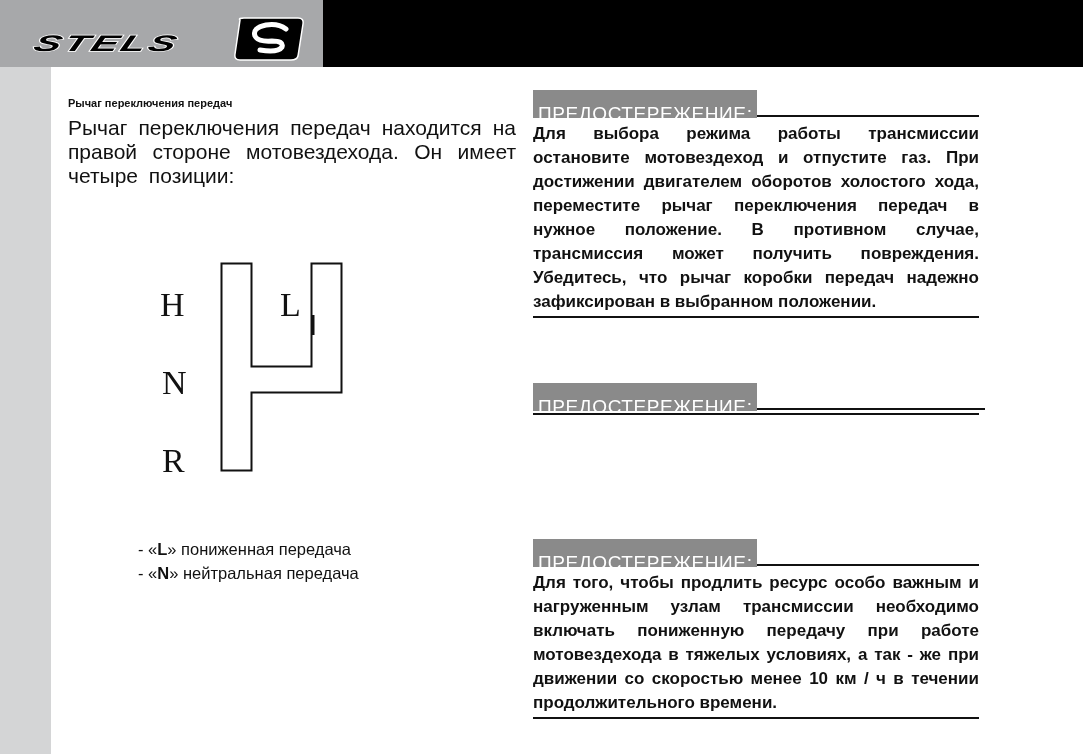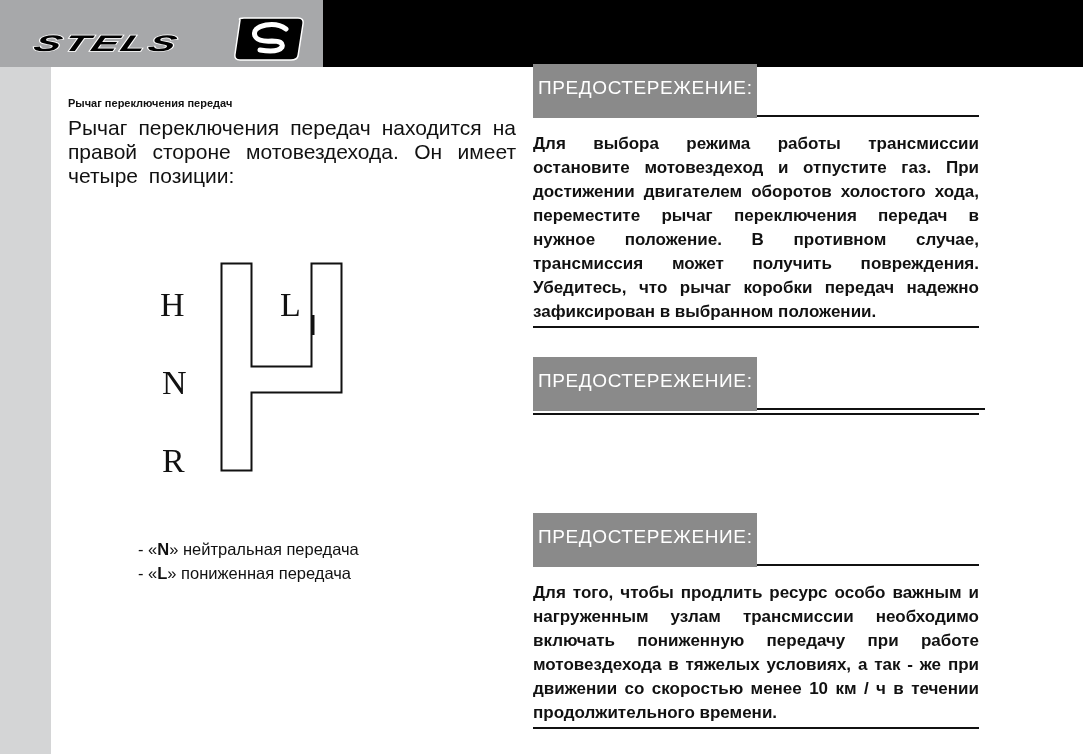--- a/index.html
+++ b/index.html
@@ -17,23 +17,23 @@
   .intro { font-size: 21px; line-height: 24px; text-align: justify; text-align-last: left; word-spacing: 5px; }
 
   .shifter { position: absolute; left: 150px; top: 255px; width: 210px; height: 225px; }
   .shifter text { font-family: "Liberation Serif", serif; font-size: 34px; fill: #111; }
 
   .legend { position: absolute; left: 138px; top: 537px; font-size: 16.5px; line-height: 24px; }
   .legend-row b { font-weight: bold; }
 
   .right-col { position: absolute; left: 533px; width: 452px; }
   .warn-head { display: flex; align-items: flex-end; height: 39px; }
-  .warn-label { background: #8a8a8a; color: #fff; font-size: 19px; letter-spacing: 0.6px; height: 54px; line-height: 48px; padding: 0 4px 0 5px; white-space: nowrap; overflow: hidden; }
+  .warn-label { background: #8a8a8a; color: #fff; font-size: 19px; letter-spacing: 0.6px; height: 28px; line-height: 48px; padding: 0 4px 0 5px; white-space: nowrap; overflow: hidden; }
   .warn-line { flex: 1; border-bottom: 2px solid #111; height: 2px; margin-bottom: 1px; }
-  .warn-body { font-weight: bold; font-size: 17px; line-height: 24px; text-align: justify; text-align-last: justify; padding-top: 14px; }
+  .warn-body { font-weight: bold; font-size: 17px; line-height: 24px; text-align: justify; text-align-last: justify; padding-top: 4px; }
   .warn-rule { border-bottom: 2px solid #111; margin-top: 2px; }
 </style>
 </head>
 <body>
 
 <div class="header-grey"></div>
 <div class="header-black"></div>
 <div class="side-strip"></div>
 
 <svg class="logo" viewBox="0 0 280 50">
@@ -54,22 +54,22 @@
 <svg class="shifter" viewBox="150 255 210 225">
   <path d="M221.5 263.5 L251.5 263.5 L251.5 366.5 L311.5 366.5 L311.5 263.5 L341.5 263.5 L341.5 392.5 L251.5 392.5 L251.5 470.5 L221.5 470.5 Z" fill="none" stroke="#111" stroke-width="2"></path>
   <line x1="313" y1="315" x2="313" y2="335" stroke="#111" stroke-width="3"></line>
   <text x="160" y="316">H</text>
   <text x="162" y="394">N</text>
   <text x="162" y="472">R</text>
   <text x="280" y="316">L</text>
 </svg>
 
 <div class="legend">
+  <div class="legend-row"><span>- «</span><b>L</b><span>» пониженная передача</span></div>
   <div class="legend-row"><span>- «</span><b>N</b><span>» нейтральная передача</span></div>
-  <div class="legend-row"><span>- «</span><b>L</b><span>» пониженная передача</span></div>
 </div>
 
 <div class="right-col" style="top:79px; width:446px;">
   <div class="warn-head">
     <span class="warn-label">ПРЕДОСТЕРЕЖЕНИЕ:</span>
     <span class="warn-line"></span>
   </div>
   <div class="warn-body" style="text-align-last:left;">Для выбора режима работы трансмиссии остановите мотовездеход и отпустите газ. При достижении двигателем оборотов холостого хода, переместите рычаг переключения передач в нужное положение. В противном случае, трансмиссия может получить повреждения. Убедитесь, что рычаг коробки передач надежно зафиксирован в выбранном положении.</div>
   <div class="warn-rule"></div>
 </div>

